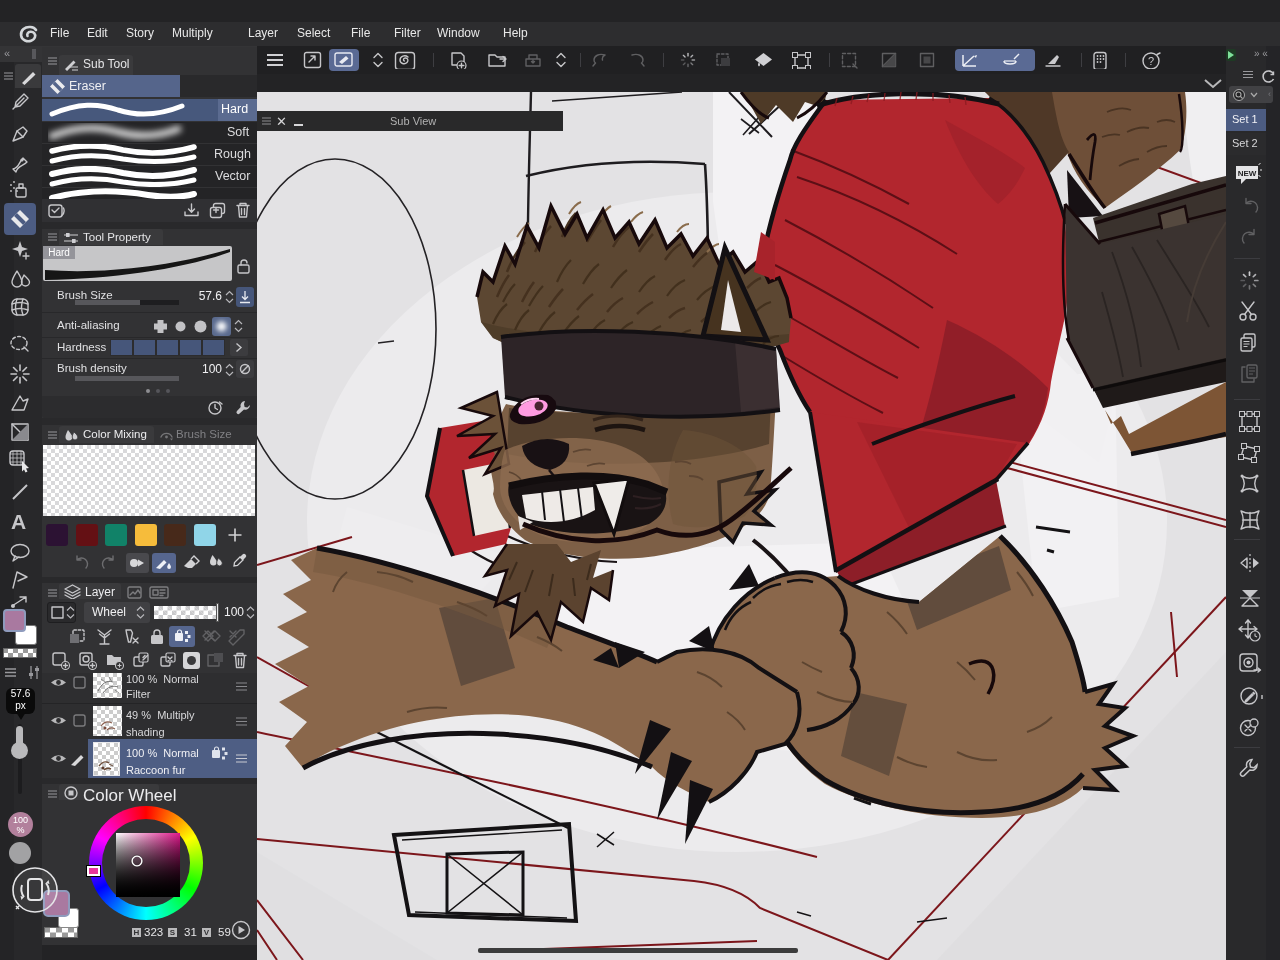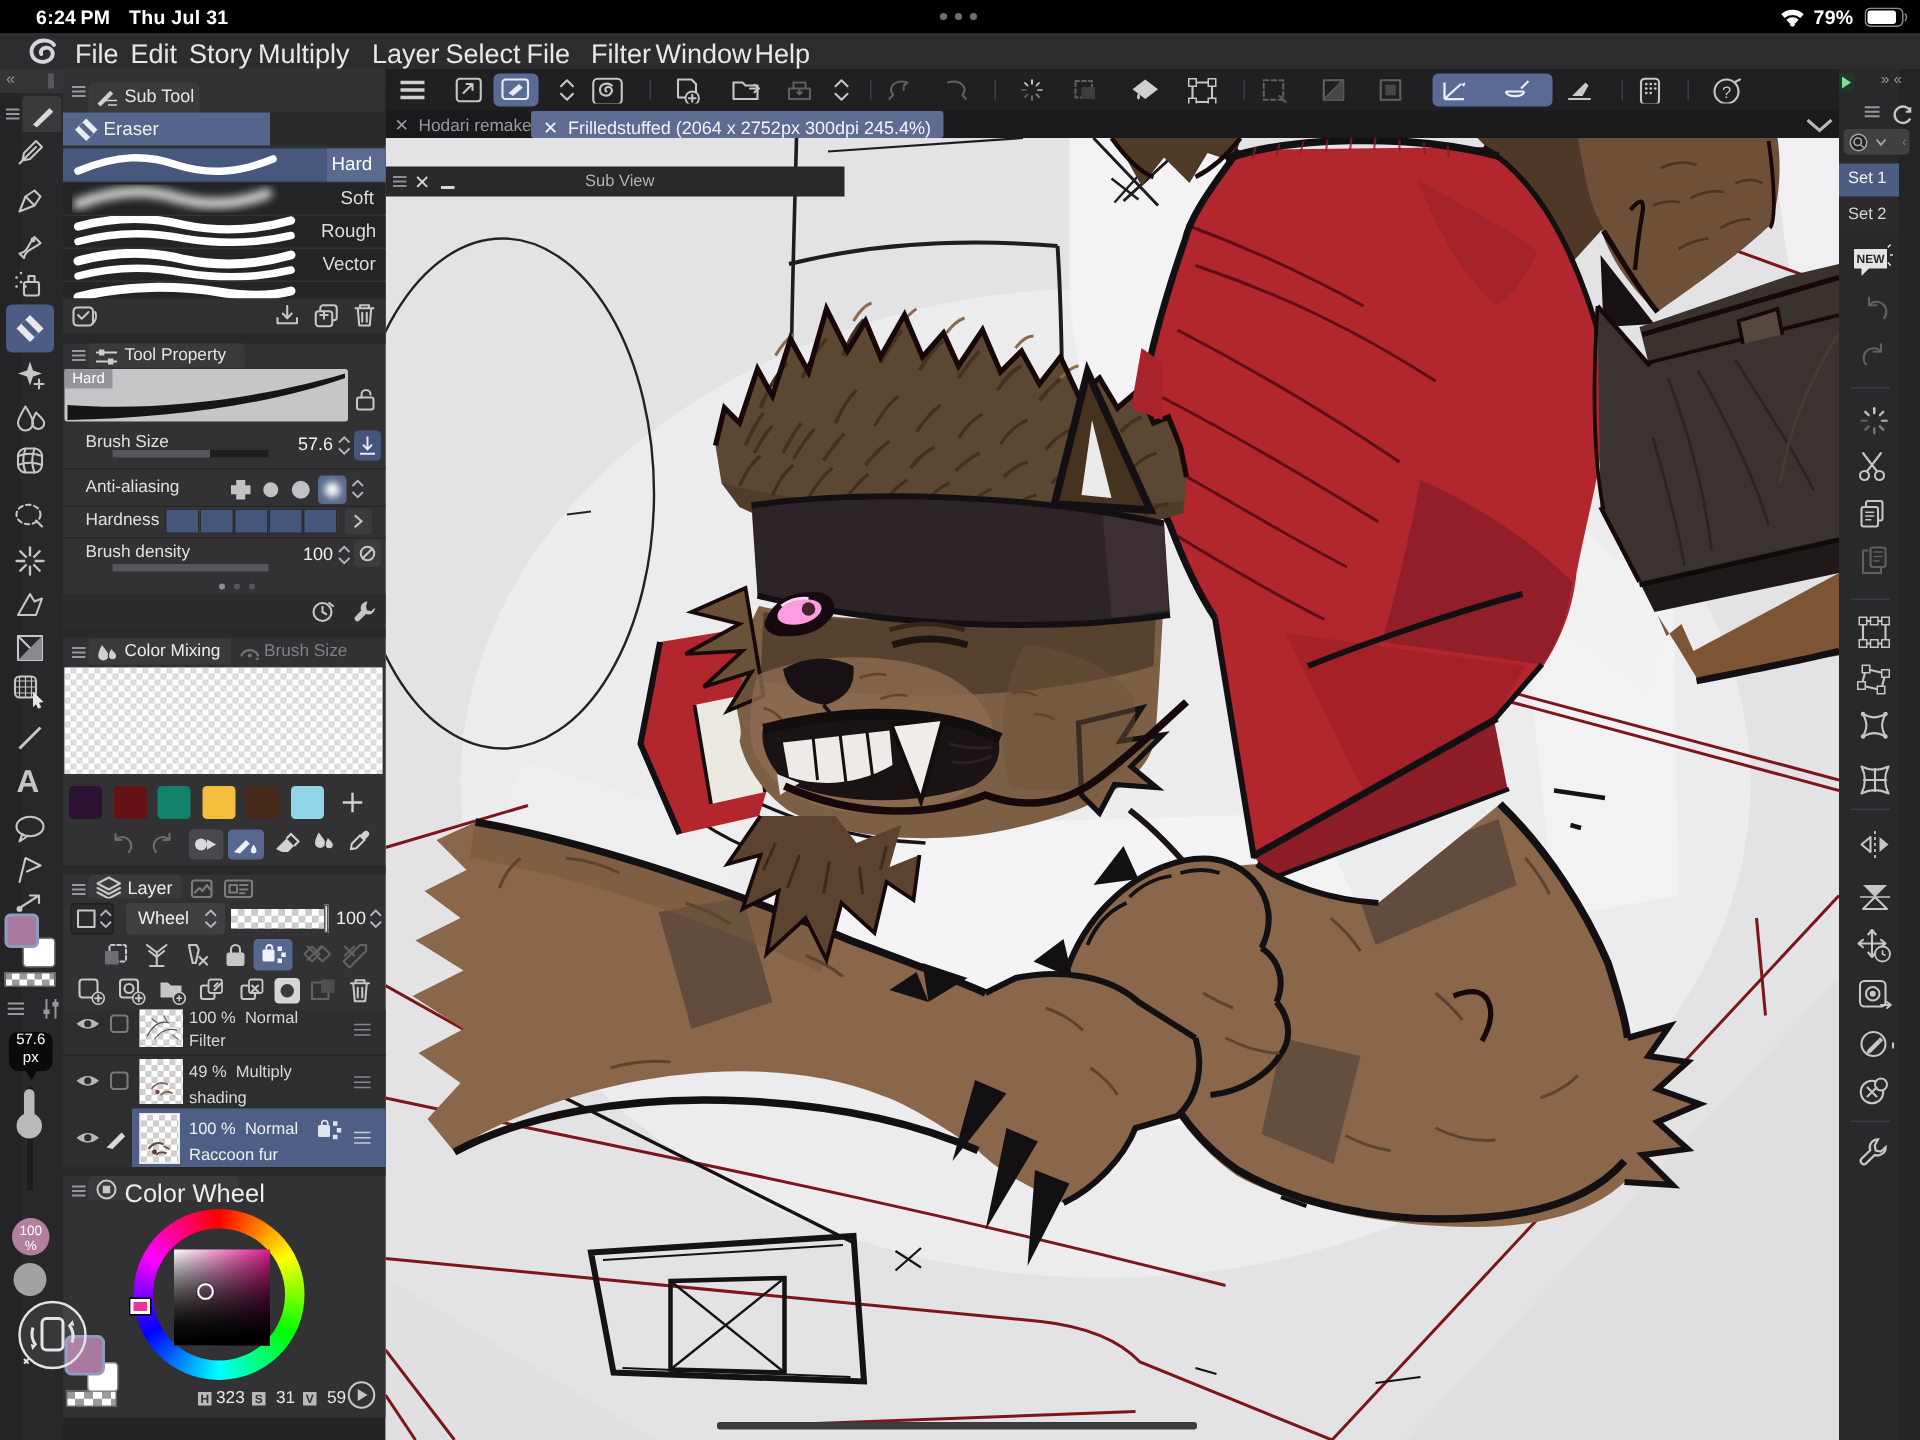--- a/index.html
+++ b/index.html
@@ -4,21 +4,21 @@
 *{margin:0;padding:0;box-sizing:border-box}
 html,body{width:1280px;height:960px;overflow:hidden;background:#1e1e20}
 body{font-family:"Liberation Sans",sans-serif;-webkit-font-smoothing:antialiased}
 .ab{position:absolute}
 #root{position:relative;width:1280px;height:960px;background:#232325}
 
 #status{left:0;top:0;width:1280px;height:22px;background:#000;color:#fff}
 #status .t{font-size:13px;font-weight:bold;letter-spacing:.2px}
 
 #menubar{left:0;top:22px;width:1280px;height:24px;background:#2d2d2f;color:#e8e8e8}
-#menubar .mi{position:absolute;top:4px;font-size:18px}
+#menubar .mi{position:absolute;top:4px;font-size:12px}
 
 #lcbar{left:0;top:46px;width:257px;height:16px;background:#343436;color:#9a9a9e}
 
 #toolbar{left:257px;top:46px;width:969px;height:28px;background:#202022}
 .tbi{position:absolute;top:5px;width:26px;height:18px;display:flex;align-items:center;justify-content:center}
 .tbsel{background:#5a6a94;border-radius:4px;top:3px;height:22px}
 .tbdiv{position:absolute;top:7px;width:1px;height:14px;background:#3e3e42}
 
 #tabrow{left:257px;top:74px;width:969px;height:18px;background:#1a1a1c}
 
@@ -31,39 +31,20 @@
 #panels{left:42px;top:47px;width:215px;height:898px;background:#323234}
 
 #rsb{left:1226px;top:46px;width:54px;height:914px;background:#29292b}
 .ico{stroke:#c6c6c9;fill:none;stroke-width:1.4;stroke-linecap:round;stroke-linejoin:round}
 .dim{opacity:.38}
 .txt{position:absolute;white-space:nowrap}
 </style></head>
 <body>
 <div id="root">
 
-<div class="ab" id="status">
-  <span class="t ab" style="left:24px;top:4px">6:24 PM</span>
-  <span class="t ab" style="left:86px;top:4px">Thu Jul 31</span>
-  <svg class="ab" style="left:626px;top:8px" width="28" height="6">
-        <circle cx="3" cy="3" r="2.4" fill="#6e6e70"></circle>
-        <circle cx="13" cy="3" r="2.4" fill="#6e6e70"></circle>
-        <circle cx="23" cy="3" r="2.4" fill="#6e6e70"></circle>
-      </svg>
-  <svg class="ab" style="left:1186px;top:5px" width="18" height="13" viewBox="0 0 18 13">
-        <path d="M1.5 4.5 A11 11 0 0 1 16.5 4.5 L14.2 7 A8 8 0 0 0 3.8 7 Z M4.9 8.2 A6 6 0 0 1 13.1 8.2 L10.8 10.6 A3 3 0 0 0 7.2 10.6 Z" fill="#fff"></path>
-        <circle cx="9" cy="11.2" r="1.6" fill="#fff"></circle>
-      </svg>
-  <span class="t ab" style="left:1209px;top:4px">79%</span>
-  <svg class="ab" style="left:1243px;top:5px" width="30" height="13">
-        <rect x="0.5" y="0.5" width="25" height="12" rx="3.5" fill="none" stroke="#8a8a8c"></rect>
-        <rect x="2" y="2" width="19" height="9" rx="2" fill="#fff"></rect>
-        <path d="M27 4 q2 2.5 0 5" stroke="#8a8a8c" fill="none"></path>
-      </svg>
-</div>
 
 <div class="ab" id="menubar">
   <svg class="ab" style="left:16px;top:2px" width="26" height="20" viewBox="0 0 26 20">
         <path d="M20 6 C18 2.5 11 2 7.5 5 C3.5 8.5 4.5 14.5 9 16.5 C13 18.3 18 16.5 19 13 C19.8 10 17.5 7.5 14.5 7.8 C12 8 10.6 10 11.5 12" stroke="#d4d7da" stroke-width="2.6" fill="none" stroke-linecap="round"></path>
       </svg>
   <span class="mi" style="left:50px">File</span>
   <span class="mi" style="left:87px">Edit</span>
   <span class="mi" style="left:126px">Story</span>
   <span class="mi" style="left:172px">Multiply</span>
   <span class="mi" style="left:248px">Layer</span>
@@ -202,26 +183,20 @@
         <circle cx="10" cy="10" r="8" class="ico"></circle>
         <text x="10" y="14" font-size="11" fill="#c9c9cc" text-anchor="middle" font-family="Liberation Sans">?</text>
         <path d="M16 3.5 l3 -1.5" class="ico" stroke-width="1.1"></path>
       </svg>
 </div>
 
 <svg class="ab" style="left:1203px;top:78px;z-index:6" width="20" height="12">
       <path d="M2 2 L10 9 L18 2" stroke="#b8b8ba" stroke-width="2" fill="none"></path>
     </svg>
 
-<div class="ab" id="tabrow">
-  <span class="txt" style="left:6px;top:2px;font-size:11.5px;color:#9a9a9e">✕&nbsp;&nbsp;Hodari remake</span>
-  <div class="ab" style="left:97px;top:0px;height:18px;background:#5e6c93;border-radius:2px;padding:2px 8px 0 8px">
-    <span style="font-size:12px;color:#f2f3f7">✕&nbsp;&nbsp;Frilledstuffed (2064 x 2752px 300dpi 245.4%)</span>
-  </div>
-</div>
 
 <div class="ab" id="canvas">
 <svg width="969" height="868" viewBox="0 0 969 868">
 <rect width="969" height="868" fill="#e3e2e4"></rect>
 
 <ellipse cx="480" cy="430" rx="430" ry="330" fill="#ecebed"></ellipse>
 <path d="M456,0 L569,0 L545,60 L515,118 L505,160 L492,205 L468,195 L456,110 Z" fill="#f3f2f4"></path>
 <path d="M756,295 L858,275 L862,505 L780,520 Z" fill="#f2f1f3"></path>
 <path d="M775,235 L855,318 L842,370 L762,310 Z" fill="#f1f0f2"></path>
 <path d="M290,460 L620,450 L670,560 L560,660 L370,650 L290,560 Z" fill="#f3f2f4"></path>

